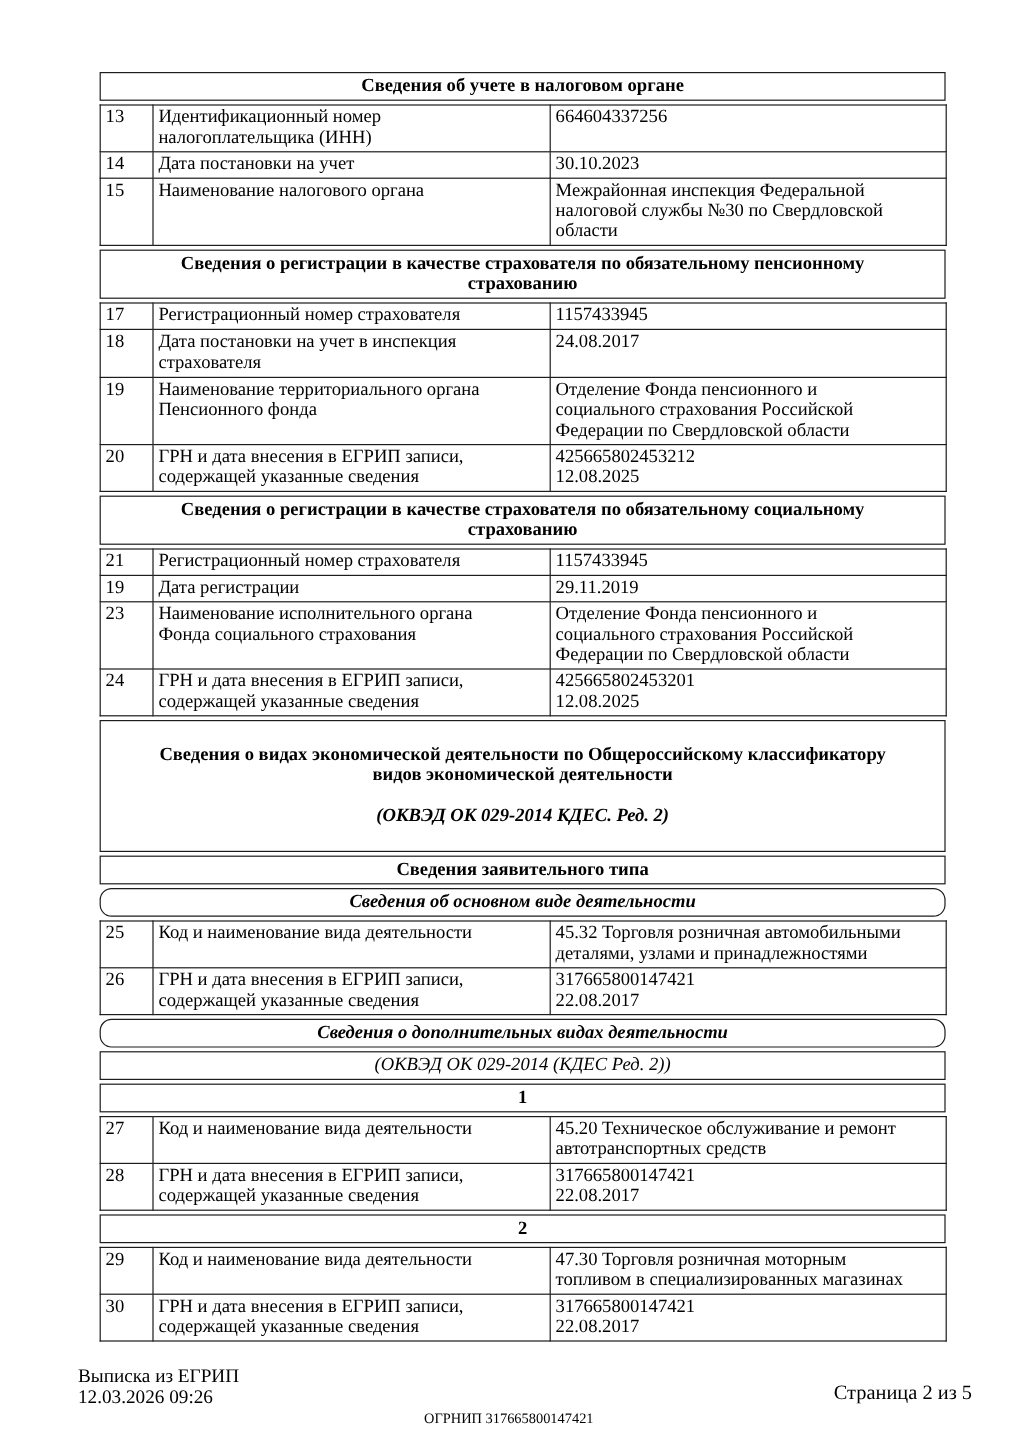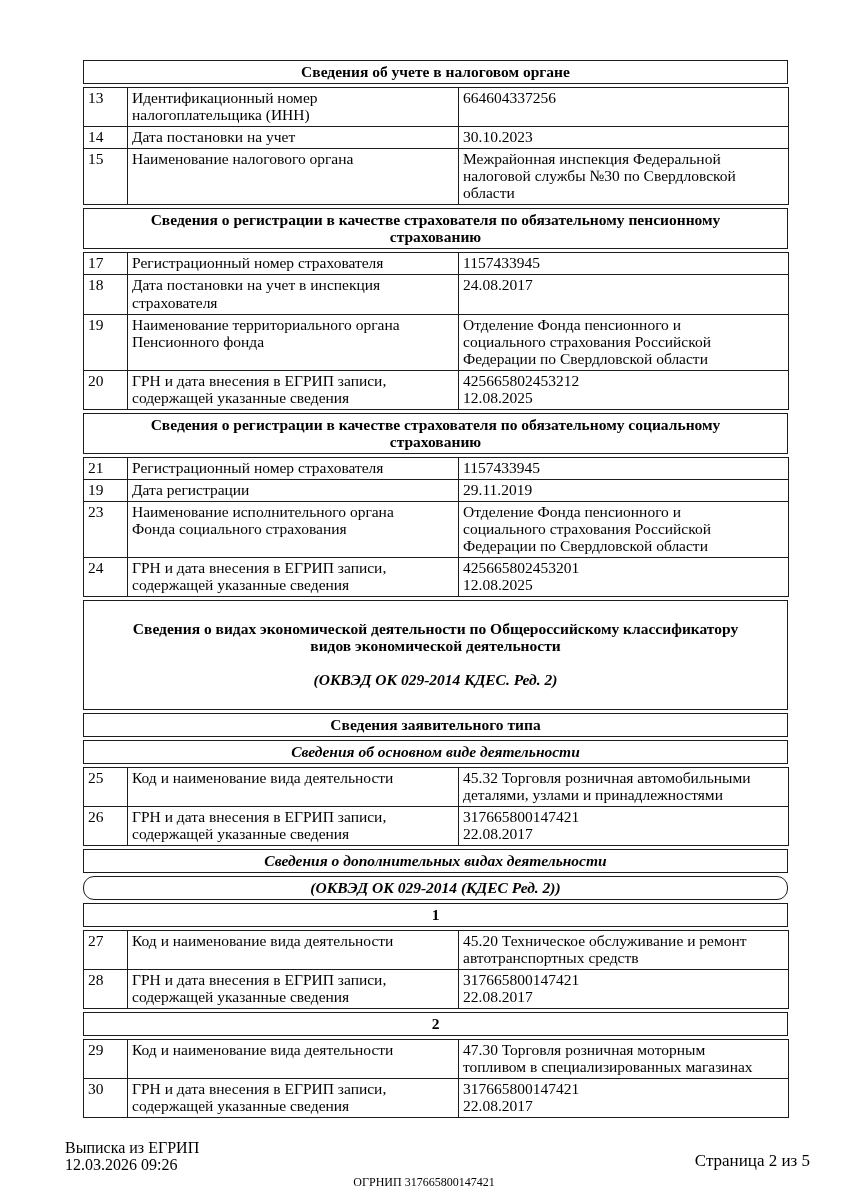--- a/index.html
+++ b/index.html
@@ -17,22 +17,22 @@
     border: 1px solid #1c1c1c;
     text-align: center;
     font-weight: bold;
     font-size: 15.5px;
     line-height: 1.1;
     padding: 2px 10px 3px;
     margin-bottom: 3px;
     white-space: pre-line;
   }
   .hdr .it { font-style: italic; }
-  .hdr.bi { font-style: italic; }
-  .hdr.i  { font-style: italic; font-weight: bold; border-radius: 11px; }
+  .hdr.bi { font-style: italic; border-radius: 10px; }
+  .hdr.i  { font-style: italic; font-weight: normal; }
 
   table.rows {
     width: 100%;
     border-collapse: collapse;
     table-layout: fixed;
     margin-bottom: 3px;
     font-size: 15.5px;
     line-height: 1.1;
   }
   table.rows td {

